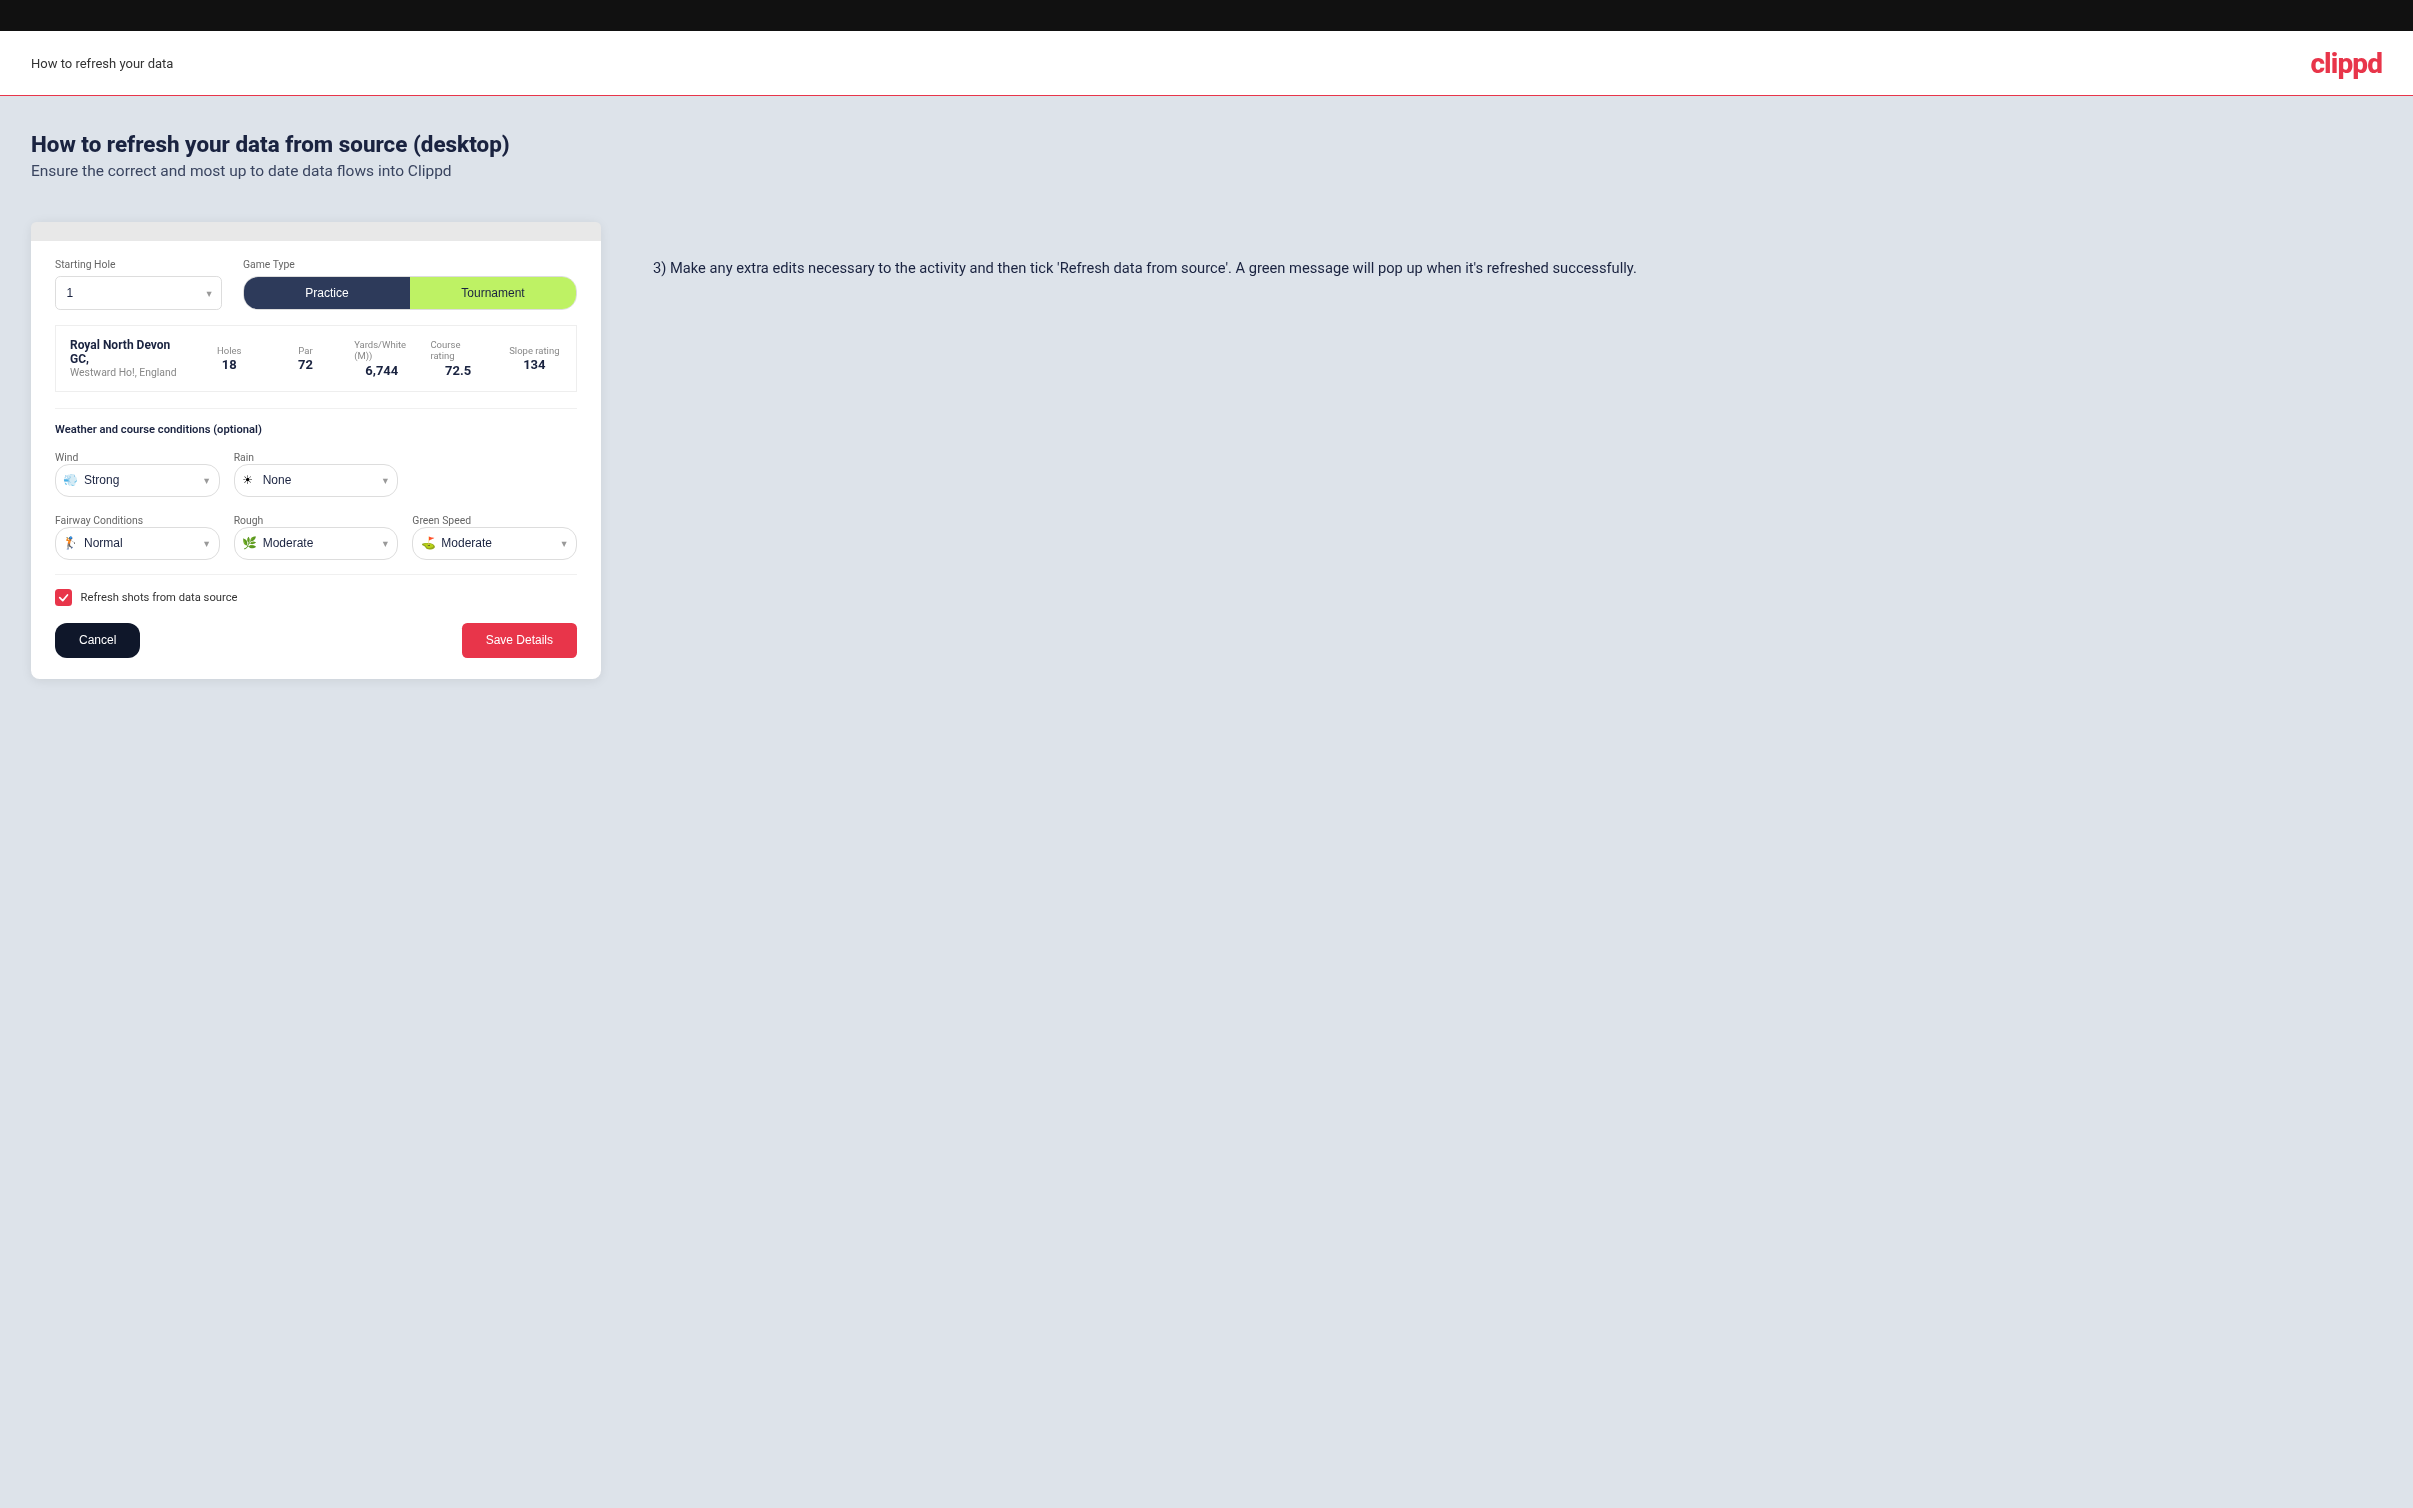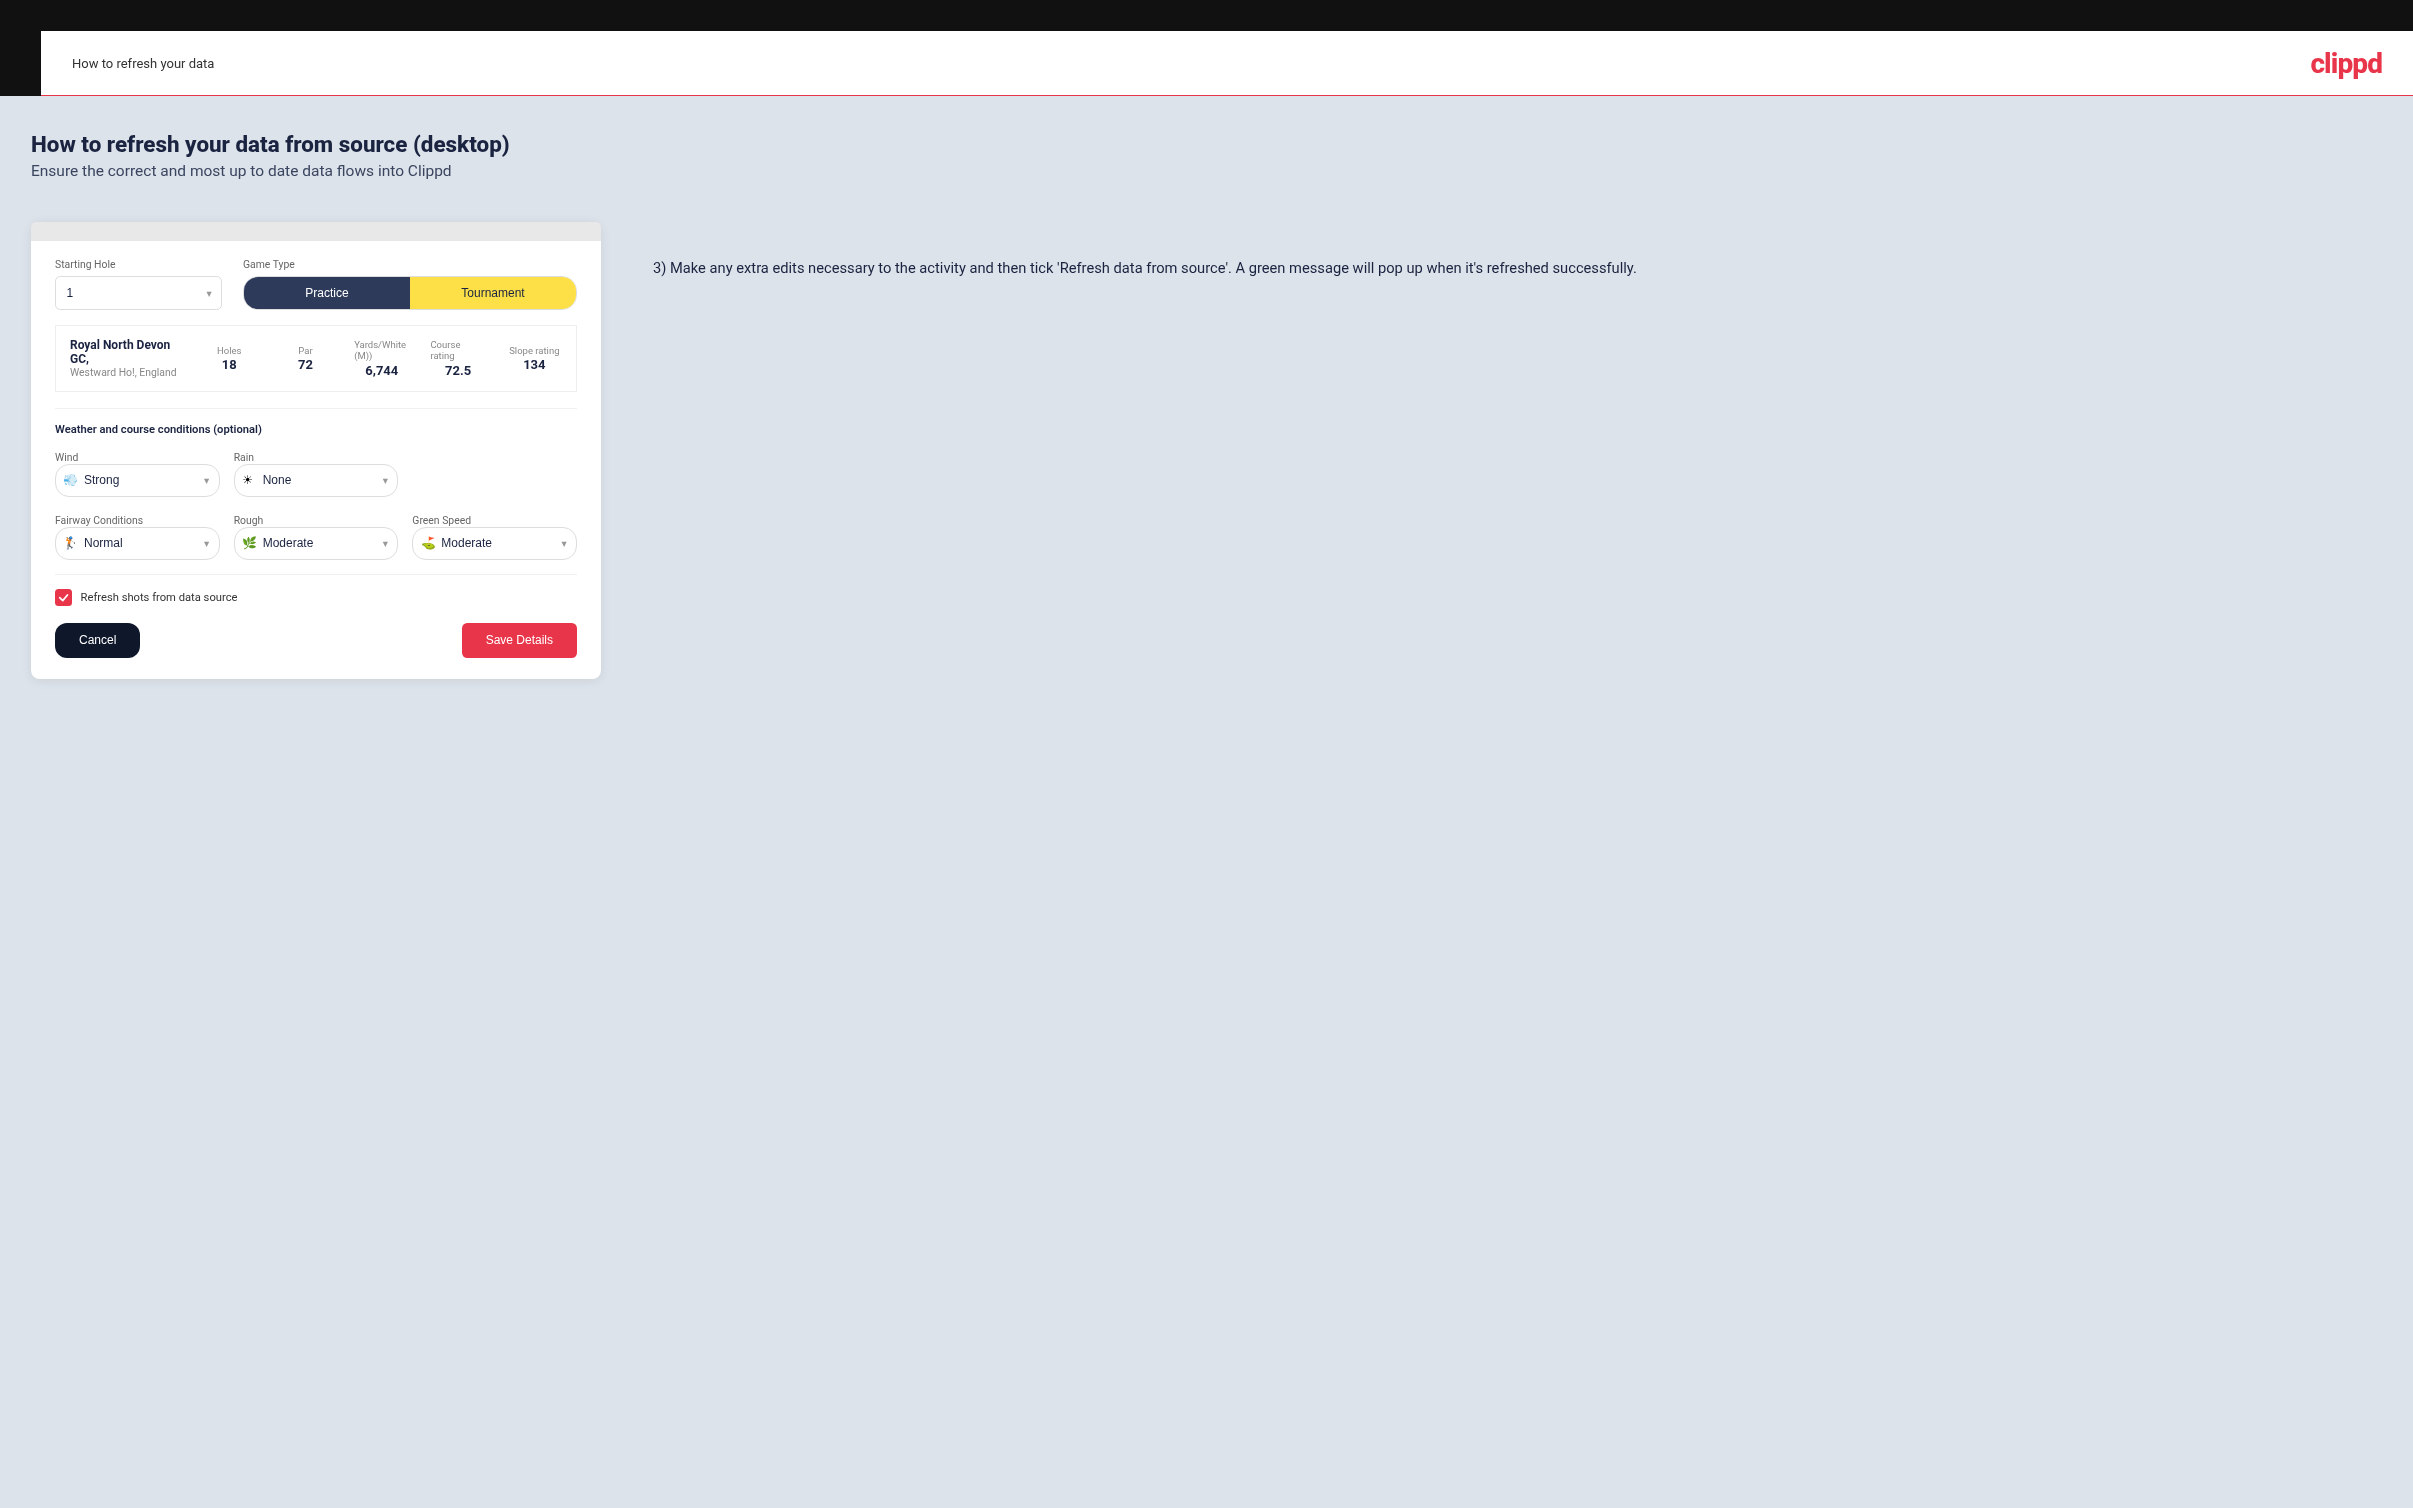--- a/index.html
+++ b/index.html
@@ -12,21 +12,20 @@
       background: #111;
       height: 31px;
     }
     .header {
       background: #fff;
       padding: 15.5px 31px;
       display: flex;
       align-items: center;
       justify-content: space-between;
       border-bottom: 1.7px solid #e8354a;
-      margin-left: 41px;
     }
     .header-title {
       font-size: 13px;
       color: #333;
     }
     .logo {
       font-size: 28px;
       font-weight: 800;
       color: #e8354a;
       letter-spacing: -0.9px;
@@ -120,21 +119,21 @@
       background: #fff;
       font-size: 12px;
       cursor: pointer;
       color: #1a2340;
     }
     .toggle-btn.active {
       background: #2d3a5a;
       color: #fff;
     }
     .toggle-btn.inactive {
-      background: #fde047;
+      background: #bef264;
       color: #1a2340;
     }
     .course-row {
       border: 0.9px solid #eee;
       border-radius: 0;
       padding: 12px 14px;
       display: flex;
       align-items: center;
       gap: 21px;
       margin-bottom: 15.5px;

